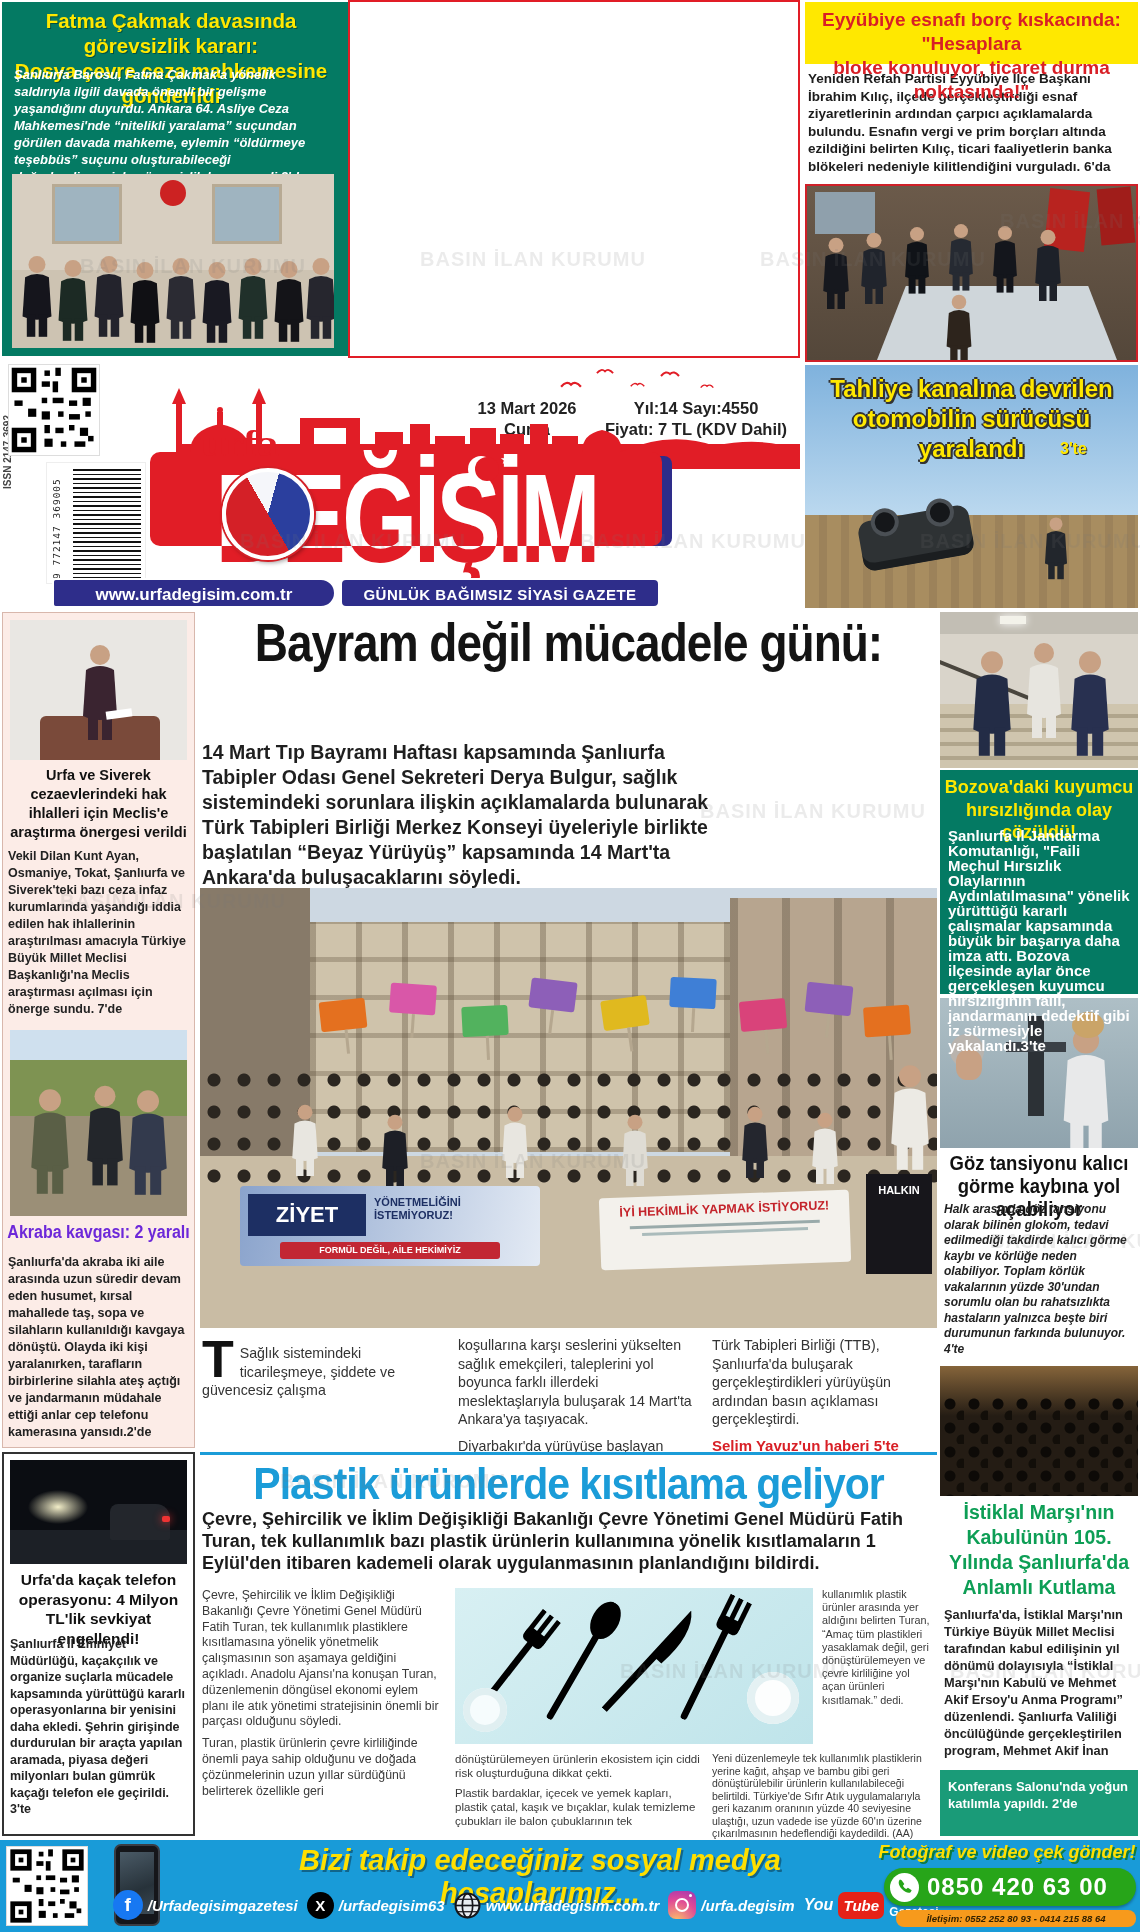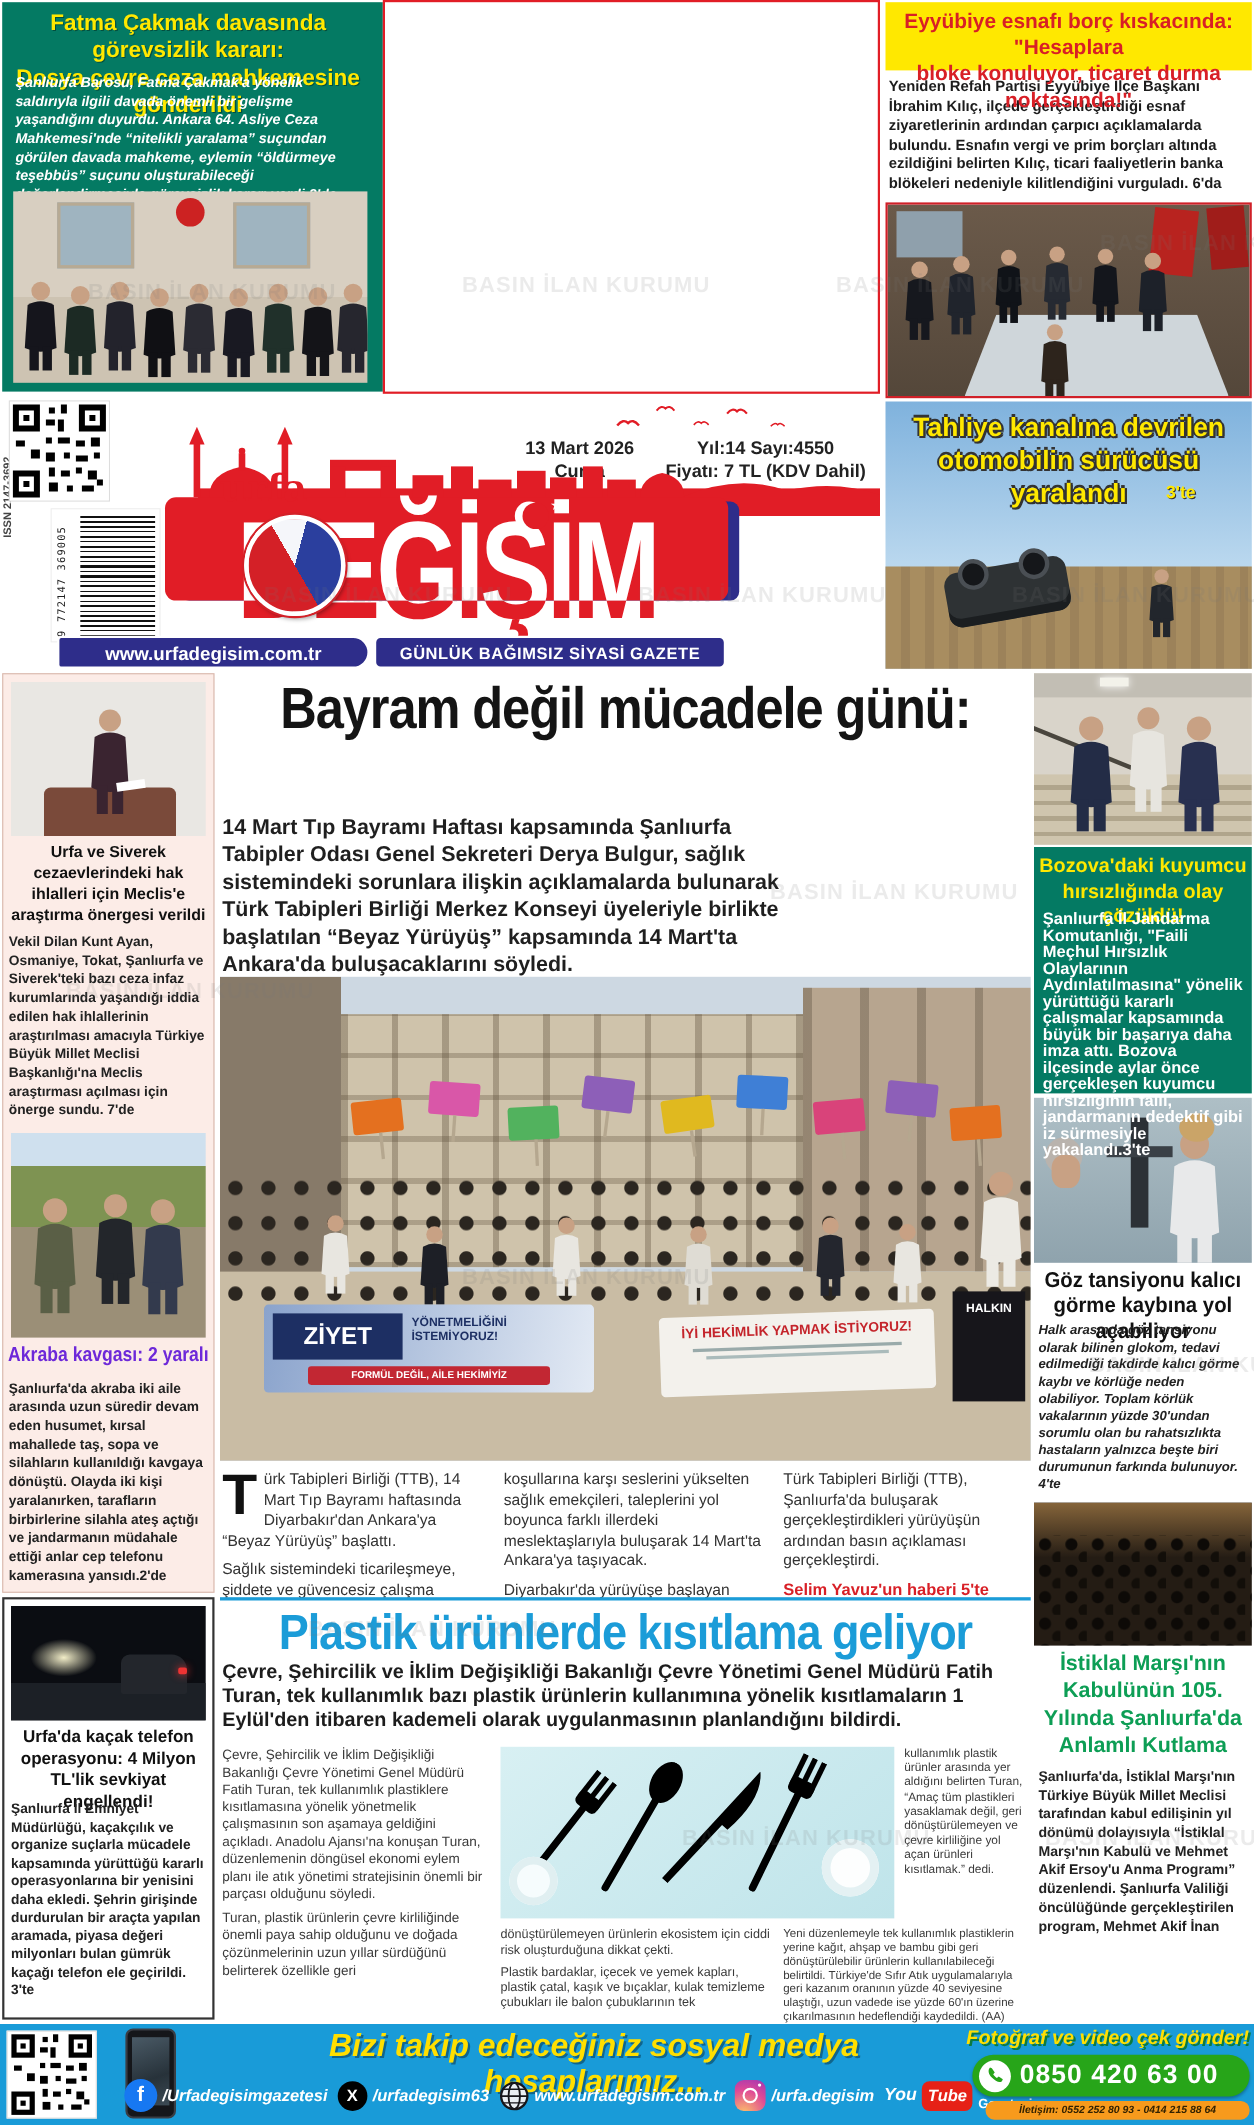--- a/index.html
+++ b/index.html
@@ -484,21 +484,21 @@
       <div style="color:#c4242b;font-weight:900;font-size:12.5px;text-align:center;line-height:15px;">İYİ HEKİMLİK YAPMAK İSTİYORUZ!</div>
       <div style="margin:6px auto 0;width:80%;height:3px;background:#9aa;"></div>
       <div style="margin:4px auto 0;width:70%;height:3px;background:#abb;"></div>
     </div>
     <div class="abs" style="left:666px;top:286px;width:66px;height:100px;background:#17161b;color:#fff;font-weight:900;font-size:11px;text-align:center;padding-top:10px;z-index:4;">HALKIN</div>
     <svg class="fig" style="left:688px;top:170px;width:44px;height:118px;color:#eceae4;z-index:5;">
         <use href="#person"></use>
       </svg>
   </div>
   <div class="ttb-col" style="left:202px;width:242px;">
-    <p><span class="dropcap">T</span><span>ürk Tabipleri Birliği (TTB), 14 Mart Tıp Bayramı haftasında Diyarbakır'dan Ankara'ya “Beyaz Yürüyüş” başlattı.</span></p>
+    <p><span class="dropcap">T</span></p>
     <p>Sağlık sistemindeki ticarileşmeye, şiddete ve güvencesiz çalışma</p>
   </div>
   <div class="ttb-col" style="left:458px;width:240px;">
     <p>koşullarına karşı seslerini yükselten sağlık emekçileri, taleplerini yol boyunca farklı illerdeki meslektaşlarıyla buluşarak 14 Mart'ta Ankara'ya taşıyacak.</p>
     <p>Diyarbakır'da yürüyüşe başlayan</p>
   </div>
   <div class="ttb-col" style="left:712px;width:225px;">
     <p>Türk Tabipleri Birliği (TTB), Şanlıurfa'da buluşarak gerçekleştirdikleri yürüyüşün ardından basın açıklaması gerçekleştirdi.</p>
     <p class="byline">Selim Yavuz'un haberi 5'te</p>
   </div>
@@ -572,20 +572,23 @@
     </div>
   <div class="abs goz-body">Halk arasında göz tansiyonu olarak bilinen glokom, tedavi edilmediği takdirde kalıcı görme kaybı ve körlüğe neden olabiliyor. Toplam körlük vakalarının yüzde 30'undan sorumlu olan bu rahatsızlıkta hastaların yalnızca beşte biri durumunun farkında bulunuyor. 4'te</div>
   <div class="ph" style="left:940px;top:1366px;width:198px;height:130px;background:#241c14;z-index:2;">
     <div class="abs" style="left:0;top:0;width:100%;height:50px;background:linear-gradient(rgba(214,160,90,.55),transparent);"></div>
     <div class="abs" style="left:0;top:30px;width:100%;height:100px;
         background-image:radial-gradient(circle at 10px 8px,#0d0a07 5px,transparent 6px),radial-gradient(circle at 22px 20px,#120e09 5px,transparent 6px);
         background-size:24px 24px;"></div>
   </div>
   <div class="abs ist-hl ctr">İstiklal Marşı'nın Kabulünün 105. Yılında Şanlıurfa'da Anlamlı Kutlama</div>
   <div class="abs ist-body">Şanlıurfa'da, İstiklal Marşı'nın Türkiye Büyük Millet Meclisi tarafından kabul edilişinin yıl dönümü dolayısıyla “İstiklal Marşı'nın Kabulü ve Mehmet Akif Ersoy'u Anma Programı” düzenlendi. Şanlıurfa Valiliği öncülüğünde gerçekleştirilen program, Mehmet Akif İnan</div>
+  <div class="abs ist-end">
+    <div>Konferans Salonu'nda yoğun katılımla yapıldı. 2'de</div>
+  </div>
 
   <div class="abs footer"></div>
   <div class="abs qr-box" style="left:6px;top:1846px;width:82px;height:80px;z-index:11;">
     <svg style="width:100%;height:100%;" viewBox="0 0 33 33">
         <use href="#qrsym"></use>
       </svg>
   </div>
   <div class="abs" style="left:94px;top:1842px;width:90px;height:88px;z-index:11;">
     <div class="phone-shape">
         <i></i>

